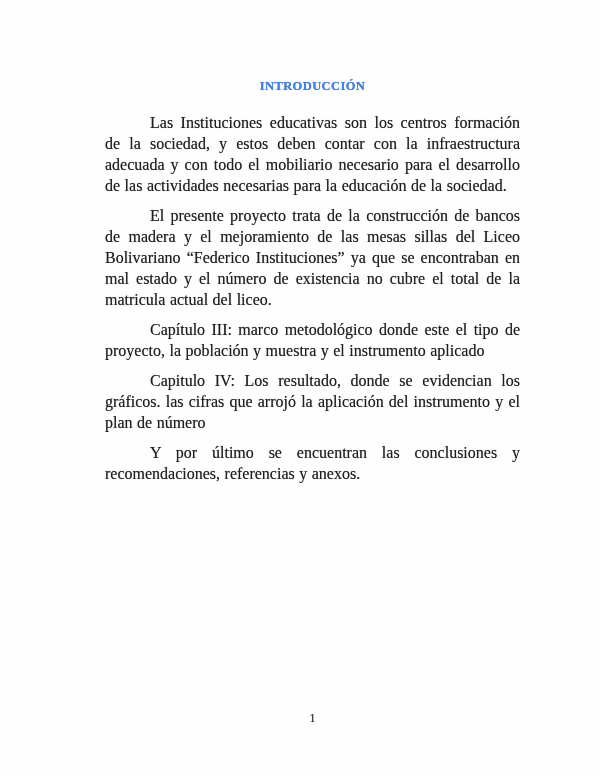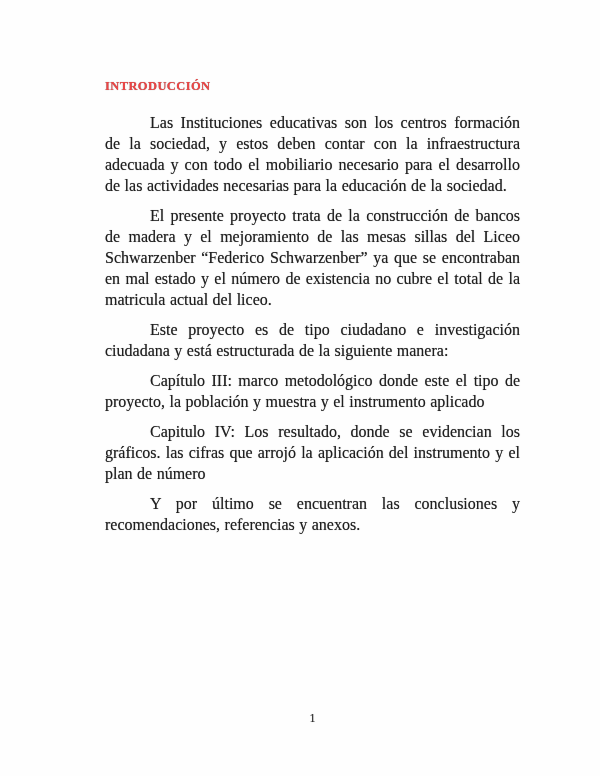--- a/index.html
+++ b/index.html
@@ -18,23 +18,23 @@
     position: absolute;
     left: 105px;
     top: 78px;
     width: 415px;
   }
   .doc-title {
     margin: 0 0 18px 0;
     font-size: 12.5px;
     line-height: 16px;
     font-weight: bold;
-    text-align: left;
+    text-align: center;
     letter-spacing: 0.4px;
-    color: #ef4444;
+    color: #3b82f6;
     text-shadow: 0 0 0.7px rgba(30,30,30,0.65);
   }
   .body-par {
     margin: 0 0 9px 0;
     font-size: 16px;
     line-height: 21px;
     text-align: justify;
     text-indent: 45px;
     color: #1f1f1f;
     text-shadow: 0 0 0.7px rgba(35,35,35,0.6);
@@ -55,23 +55,22 @@
 </head>
 <body>
 
 <div class="page">
   <div class="content">
     <h1 class="doc-title">INTRODUCCIÓN</h1>
 
     <p class="body-par">Las Instituciones educativas son los centros formación de la sociedad, y estos deben contar con la infraestructura adecuada y con todo el mobiliario necesario para el desarrollo de las actividades necesarias para la educación de la sociedad.</p>
 
 
-    <p class="body-par">El presente proyecto trata de la construcción de bancos de madera y el mejoramiento de las mesas sillas del Liceo Schwarzenber “Federico Schwarzenber” ya que se encontraban en mal estado y el número de existencia no cubre el total de la matricula actual del liceo.</p>
+    <p class="body-par">El presente proyecto trata de la construcción de bancos de madera y el mejoramiento de las mesas sillas del Liceo Bolivariano “Federico Instituciones” ya que se encontraban en mal estado y el número de existencia no cubre el total de la matricula actual del liceo.</p>
 
-    <p class="body-par">Este proyecto es de tipo ciudadano e investigación ciudadana y está estructurada de la siguiente manera:</p>
 
 
 
     <p class="body-par">Capítulo III: marco metodológico donde este el tipo de proyecto, la población y muestra y el instrumento aplicado</p>
 
     <p class="body-par">Capitulo IV: Los resultado, donde se evidencian los gráficos. las cifras que arrojó la aplicación del instrumento y el plan de número</p>
 
     <p class="body-par">Y por último se encuentran las conclusiones y recomendaciones, referencias y anexos.</p>
   </div>
 

